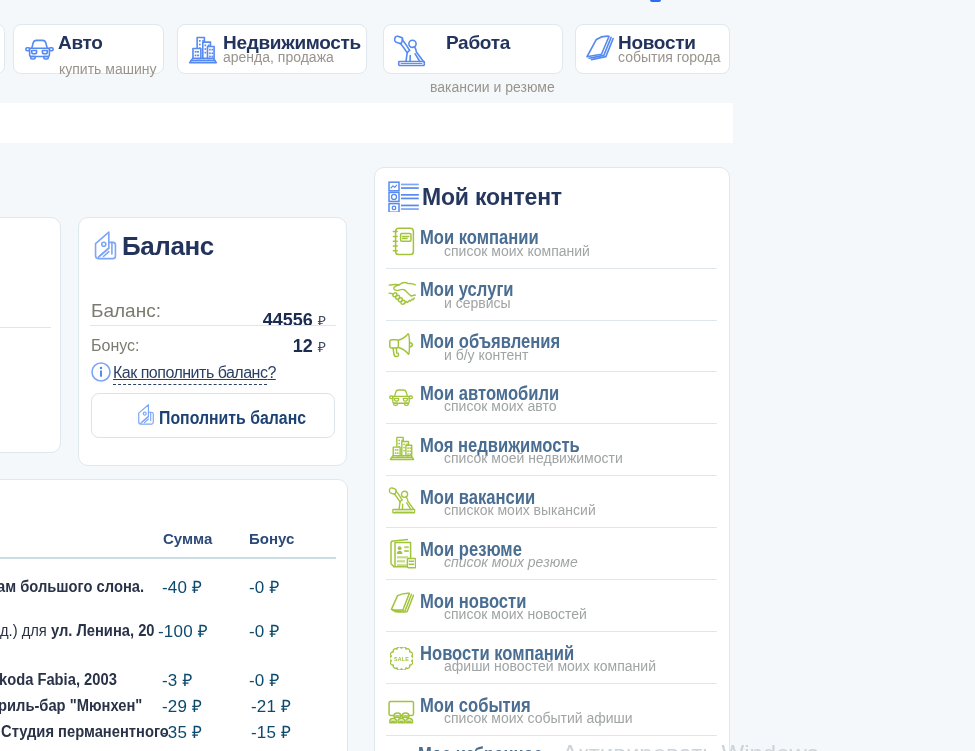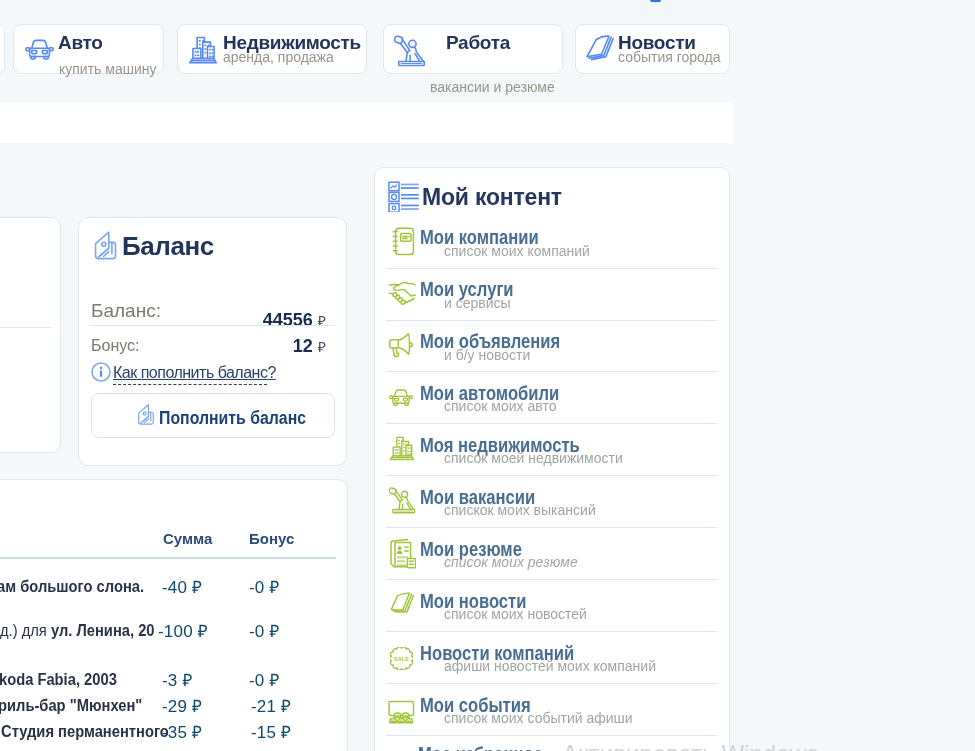--- a/index.html
+++ b/index.html
@@ -195,21 +195,21 @@
 <div class="itemtitle" style="left:420px; top:278px;">Мои услуги</div>
 <div class="itemsub" style="left:420px; top:295px;">и сервисы</div>
 <div class="sep" style="left:386px; top:320px; width:331px;"></div>
 <div class="abs" style="left:388px; top:331px;"><svg width="26" height="27" viewBox="0 0 26 27" fill="none">
       <rect x="1.8" y="8.8" width="8.6" height="8.1" rx="2" stroke="#a2c43c" stroke-width="1.5" stroke-linecap="round" stroke-linejoin="round"></rect>
       <path d="M10.4 9.2 C14.2 8.2 17.6 5.8 20.2 2.8 Q21.5 3.6 21.5 13.0 Q21.5 22.4 20.6 23.2 C18.2 20.4 14.2 17.6 10.4 16.6" stroke="#a2c43c" stroke-width="1.5" stroke-linecap="round" stroke-linejoin="round"></path>
       <path d="M21.7 11.7 Q24.4 12.1 24.4 13.8 Q24.4 15.5 21.7 15.9" stroke="#a2c43c" stroke-width="1.5" stroke-linecap="round" stroke-linejoin="round"></path>
       <path d="M5.0 16.9 L5.9 22.6 Q6.1 25.5 8.3 25.5 Q10.8 25.5 10.5 23.3 L10.3 22.3 M8.3 16.9 L8.8 22.3" stroke="#a2c43c" stroke-width="1.5" stroke-linecap="round" stroke-linejoin="round"></path>
     </svg></div>
 <div class="itemtitle" style="left:420px; top:330px;">Мои объявления</div>
-<div class="itemsub" style="left:420px; top:347px;">и б/у новости</div>
+<div class="itemsub" style="left:420px; top:347px;">и б/у контент</div>
 <div class="sep" style="left:386px; top:371px; width:331px;"></div>
 <div class="abs" style="left:389px; top:388px;"><svg width="24" height="19" viewBox="0 0 29 23" fill="none">
       <path d="M6.8 10.2 L8.2 4.8 Q8.9 2.4 11.4 2.4 L17.6 2.4 Q20.1 2.4 20.8 4.8 L22.2 10.2" stroke="#a2c43c" stroke-width="1.6" stroke-linecap="round" stroke-linejoin="round"></path>
       <path d="M4.6 10.2 H24.4 V16.9 Q24.4 18.5 22.8 18.5 H6.2 Q4.6 18.5 4.6 16.9 Z" stroke="#a2c43c" stroke-width="1.6" stroke-linecap="round" stroke-linejoin="round"></path>
       <rect x="0.9" y="9.7" width="3.7" height="3.1" rx="1.2" stroke="#a2c43c" stroke-width="1.6" stroke-linecap="round" stroke-linejoin="round"></rect>
       <rect x="24.4" y="9.7" width="3.7" height="3.1" rx="1.2" stroke="#a2c43c" stroke-width="1.6" stroke-linecap="round" stroke-linejoin="round"></rect>
       <path d="M6.7 12.5 H11.6 V14 Q11.6 15.8 9.8 15.8 H8.5 Q6.7 15.8 6.7 14 Z" stroke="#a2c43c" stroke-width="1.6" stroke-linecap="round" stroke-linejoin="round"></path>
       <path d="M17.4 12.5 H22.3 V14 Q22.3 15.8 20.5 15.8 H19.2 Q17.4 15.8 17.4 14 Z" stroke="#a2c43c" stroke-width="1.6" stroke-linecap="round" stroke-linejoin="round"></path>
       <path d="M5.7 18.5 H10.2 V19.6 Q10.2 21 8.8 21 H7.1 Q5.7 21 5.7 19.6 Z" stroke="#a2c43c" stroke-width="1.6" stroke-linecap="round" stroke-linejoin="round"></path>
       <path d="M18.8 18.5 H23.3 V19.6 Q23.3 21 21.9 21 H20.2 Q18.8 21 18.8 19.6 Z" stroke="#a2c43c" stroke-width="1.6" stroke-linecap="round" stroke-linejoin="round"></path>

